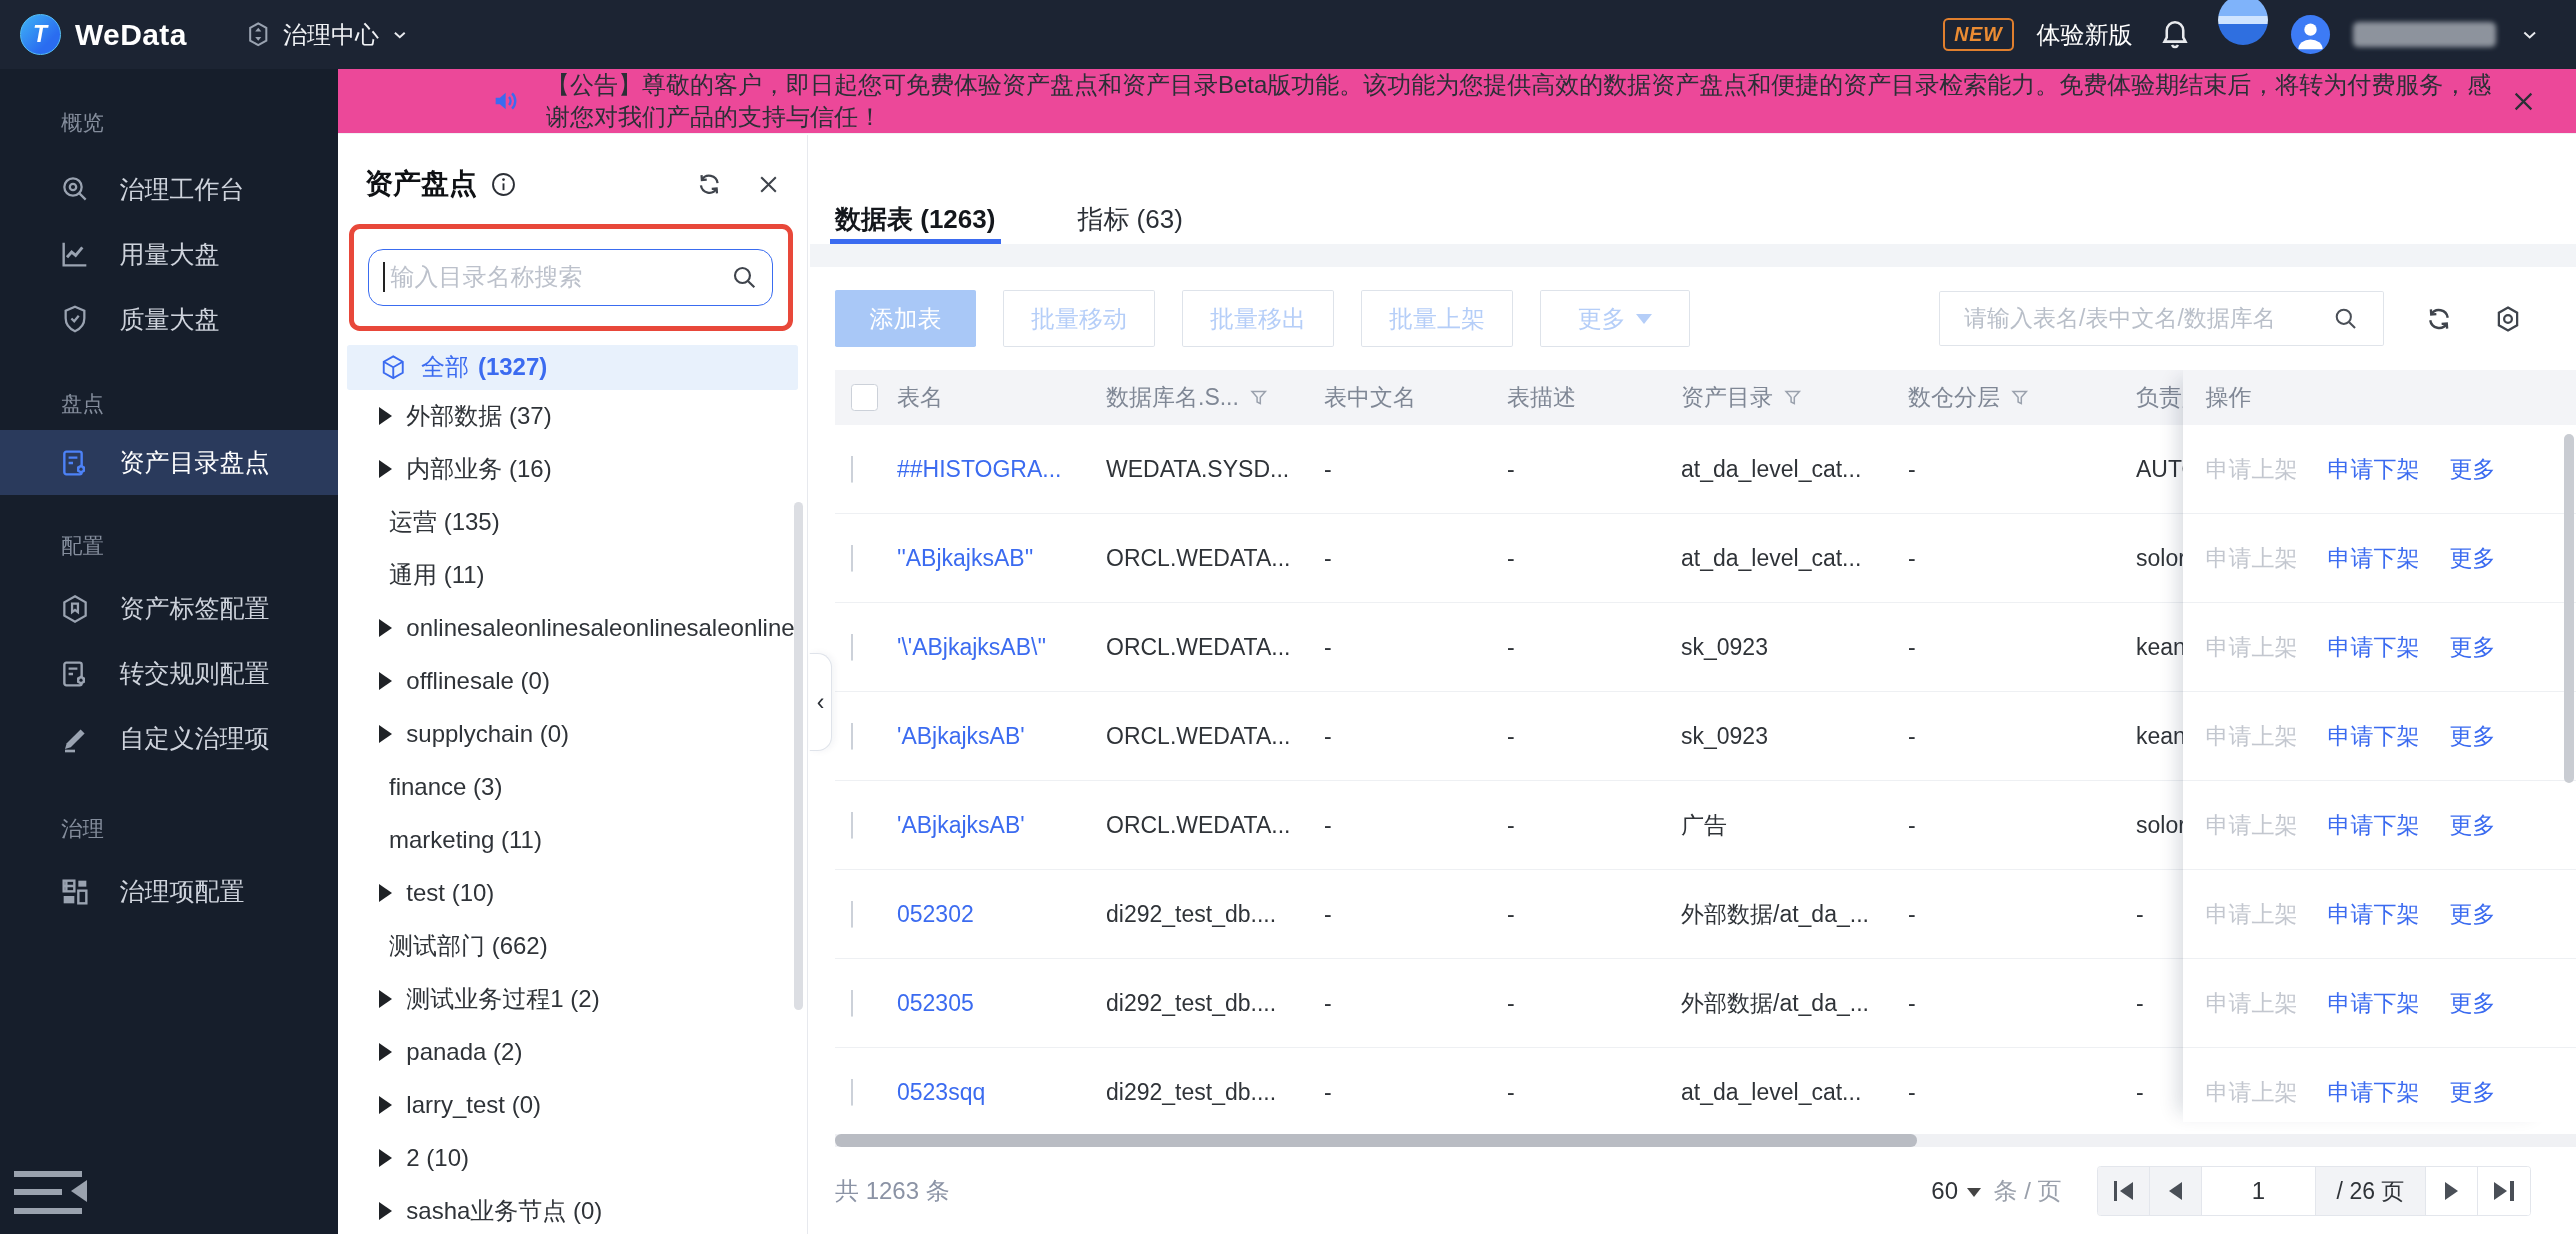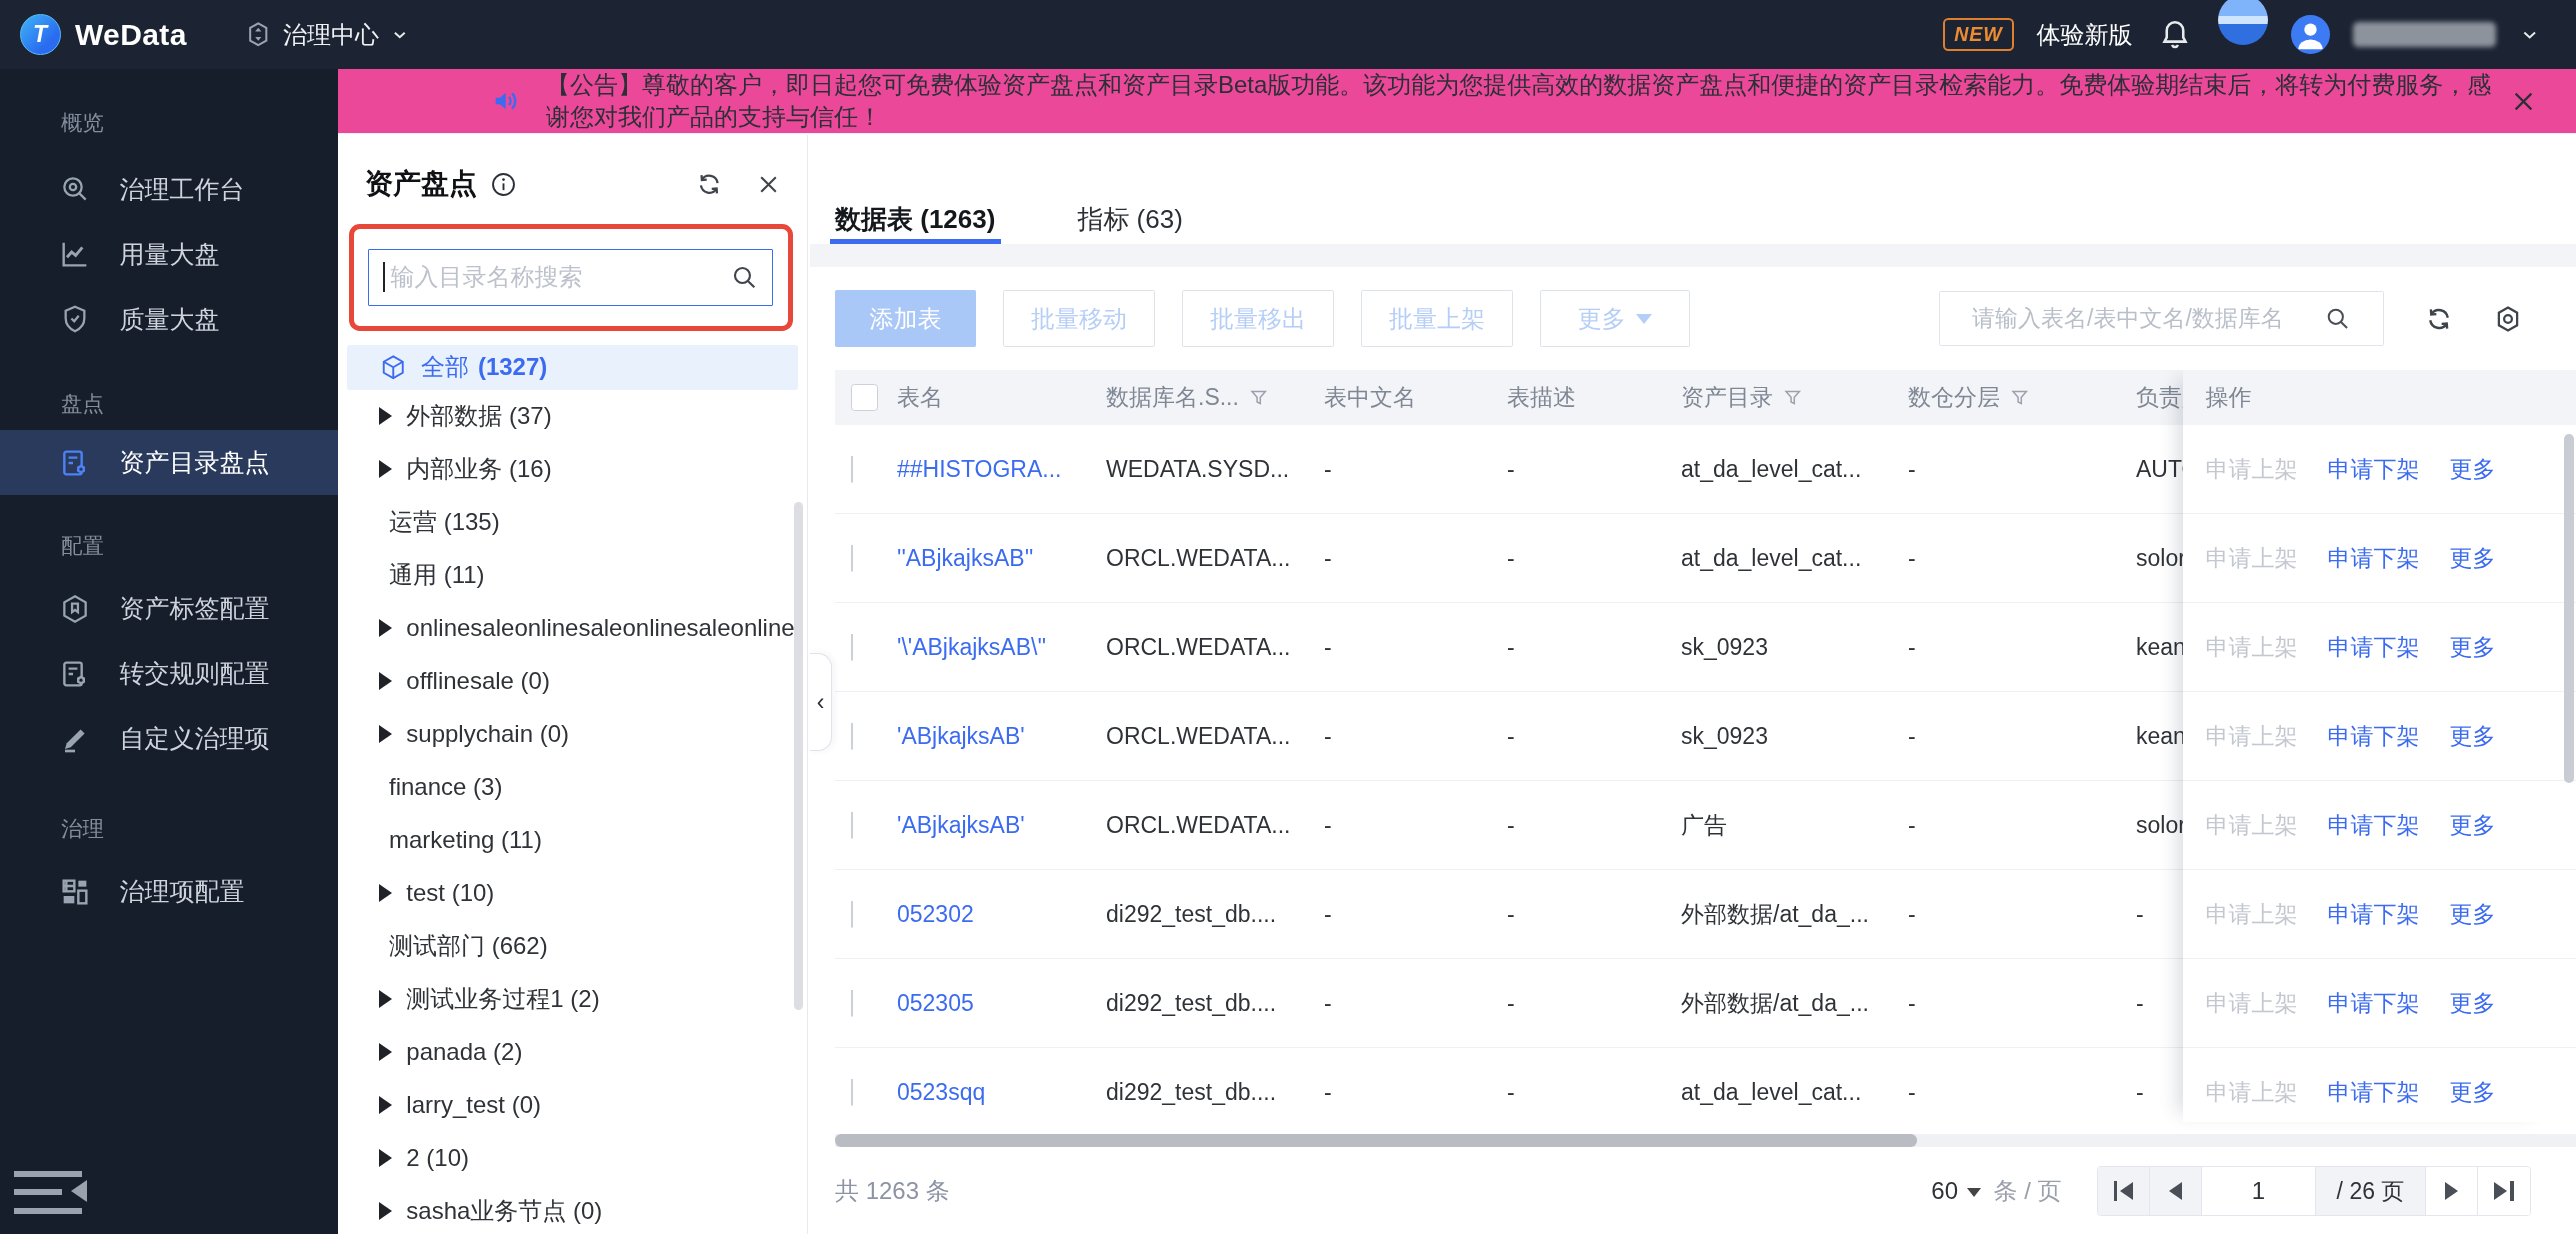--- a/index.html
+++ b/index.html
@@ -50,21 +50,21 @@
   .banner .icon-speaker { margin-left:153px; }
   .banner-close { margin-left:auto; margin-right:39px; cursor:pointer; }
 
   
   .tree-panel { position:absolute; left:338px; top:135px; width:470px; bottom:0; background:#fff; border-right:0.9px solid #e7e9ee; z-index:5; }
   .tp-header { display:flex; align-items:center; padding:30px 25px 0 27px; }
   .tp-title { font-size:28px; font-weight:bold; color:#0f1114; }
   .tp-header .icon-info { margin-left:12.5px; }
   .tp-tools { margin-left:auto; display:flex; align-items:center; gap:32px; }
   .red-box { margin:21.4px 14.3px 0 10.7px; border:5.3px solid #e8483a; border-radius:10.7px; padding:19.6px 14.3px; }
-  .tree-search { height:57px; border:1.8px solid #3a6cf0; border-radius:1px; display:flex; align-items:center; padding:0 14.3px; background:#fff; cursor:text; }
+  .tree-search { height:57px; border:1.8px solid #3a6cf0; border-radius:15px; display:flex; align-items:center; padding:0 14.3px; background:#fff; cursor:text; }
   .caret-bar { width:1.8px; height:30px; background:#222; margin-right:5.3px; }
   .tree-search .ph { font-size:24px; color:#bcc1cb; }
   .tree-search .icon { margin-left:auto; }
   .tree-list { margin-top:14.3px; }
   .tree-item { height:53px; display:flex; align-items:center; margin:0 9px; padding-left:32px; font-size:24px; color:#2f3338; cursor:pointer; white-space:nowrap; overflow:hidden; }
   .tree-item .arrow { width:0; height:0; border-top:9px solid transparent; border-bottom:9px solid transparent; border-left:13.4px solid #1f2226; margin-right:14.3px; flex:0 0 auto; }
   .tree-item.noarrow { padding-left:42px; }
   .tree-item.root { background:#e8f1fc; color:#3b6bf0; border-radius:2.7px; height:45px; margin-top:1.8px; }
   .tree-item.root .icon { margin-right:13.4px; }
   .tree-item.root .cnt { font-weight:bold; margin-left:9px; }
@@ -76,21 +76,21 @@
   .tabs { display:flex; padding-left:25px; padding-top:37px; height:109px; }
   .tab { margin-right:82px; font-size:26px; color:#2b2f36; position:relative; padding-bottom:32px; cursor:pointer;margin-top:30px; }
   .tab.active { font-weight:bold; color:#14171c; }
   .tab.active::after { content:""; position:absolute; left:-5.3px; right:-5.3px; bottom:0; height:5.3px; background:#3b6bf0; }
   .tabs-gap { height:23px; background:#f2f4f7; }
   .toolbar { height:103px; display:flex; align-items:center; padding:0 53px 0 25px; gap:27px; }
   .btn { height:57px; display:flex; align-items:center; justify-content:center; font-size:24px; border-radius:1.8px; cursor:not-allowed; }
   .btn-primary { width:141px; background:#a9c8f7; color:#fff; }
   .btn-ghost { min-width:150px; padding:0 27px; border:1.8px solid #dee3ea; background:#fff; color:#b5cef8; gap:10.7px; }
   .caret-down { width:0; height:0; border-left:8px solid transparent; border-right:8px solid transparent; border-top:10.7px solid #b5cef8; }
-  .tb-search { margin-left:auto; width:445px; height:55px; border:1.8px solid #e0e4ea; border-radius:1.8px; display:flex; align-items:center; padding:0 32px; cursor:text; }
+  .tb-search { margin-left:auto; width:445px; height:55px; border:1.8px solid #e0e4ea; border-radius:1.8px; display:flex; align-items:center; padding:0 24px; cursor:text; }
   .tb-search .ph { font-size:23px; color:#b9bfc9; }
   .tb-search .icon { margin-left:auto; }
   .tool-ic { margin-left:12.5px; cursor:pointer; }
 
   
   .table-wrap { position:relative; margin-left:25px; height:764px; overflow:hidden; }
   .t-header { display:flex; height:55px; background:#f3f4f7; align-items:center; }
   .t-header .hcell { font-size:23px; color:#7f8795; display:flex; align-items:center; gap:9px; }
   .cell { flex:0 0 auto; overflow:hidden; white-space:nowrap; padding-right:12.5px; }
   .c0 { width:62px; padding-left:16px; } .c1 { width:209px; } .c2 { width:218px; } .c3 { width:183px; }

